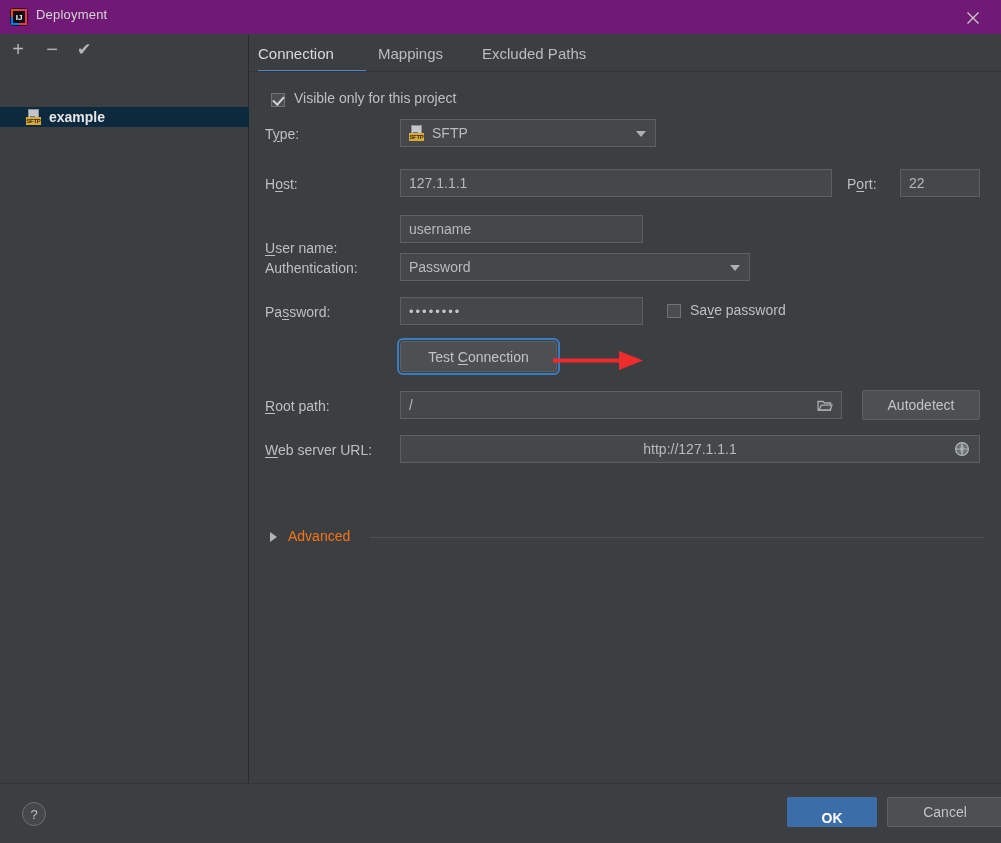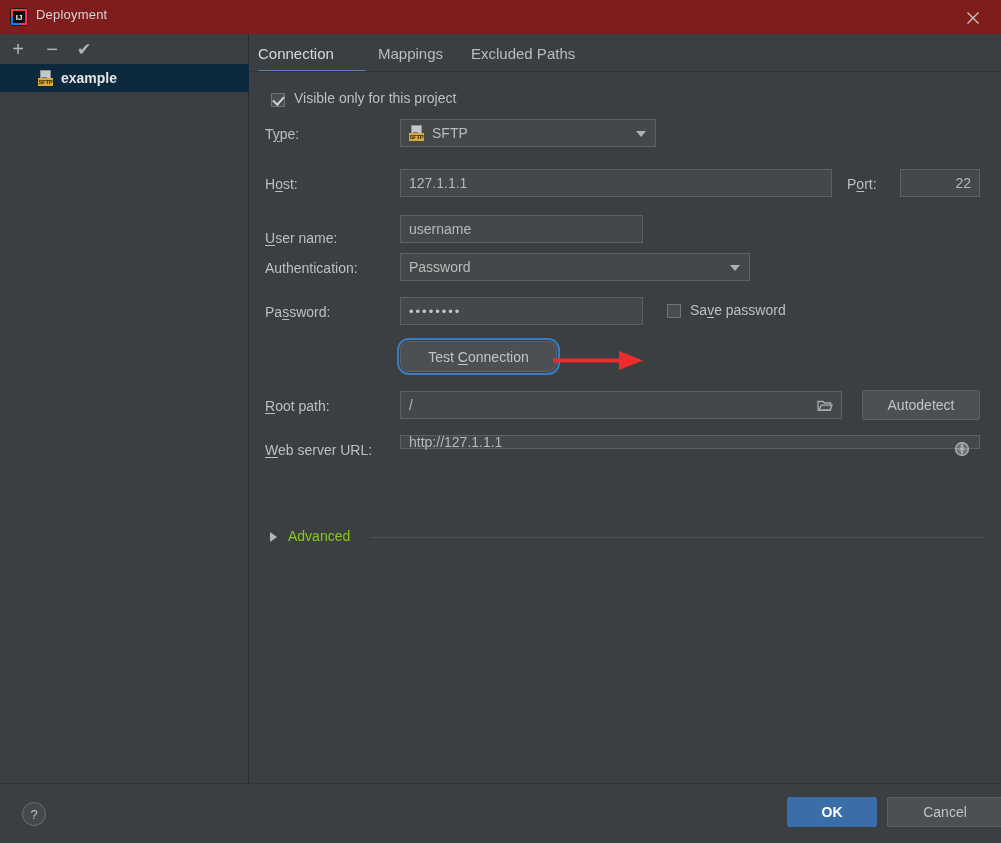--- a/index.html
+++ b/index.html
@@ -13,21 +13,21 @@
   #root {
     position: relative;
     width: 1001px; height: 843px;
     background: #3c3f41;
     color: #bbbbbb;
   }
 
   
   .titlebar {
     position: absolute; top: 0; left: 0; width: 1001px; height: 34px;
-    background: #7f1d1d;
+    background: #701a75;
   }
   .title-icon {
     position: absolute; left: 10px; top: 8px;
     width: 18px; height: 18px;
   }
   .title-text {
     position: absolute; left: 36px; top: 7px;
     font-size: 13px; color: #d6d6d6;
     letter-spacing: .2px;
   }
@@ -57,26 +57,27 @@
     position: absolute; top: 3px; width: 24px; height: 24px;
     display: flex; align-items: center; justify-content: center;
     color: #b5b5b5; cursor: pointer;
   }
   .sb-tool.plus  { left: 6px;  font-size: 20px; }
   .sb-tool.minus { left: 40px; font-size: 20px; }
   .sb-tool.check { left: 72px; font-size: 17px; }
   .sb-list { position: absolute; left: 0; top: 30px; width: 249px; }
   .sb-item {
     position: relative;
-    height: 28px;
+    height: 20px;
     display: flex; align-items: center;
-    padding-left: 38px;
+    padding-left: 26px;
     font-size: 14px;
     color: #d8d8d8;
     cursor: pointer;
+    margin-top: 43px;
   }
   .sb-item.selected {
     background: #0d293e;
     color: #e6e6e6;
     font-weight: bold;
   }
   .sftp-ico {
     position: relative;
     width: 16px; height: 16px;
     margin-right: 7px;
@@ -189,48 +190,49 @@
     border: 1px solid #5e6163;
     border-radius: 2px;
     color: #c3c3c3;
     font-size: 14px;
     display: flex; align-items: center; justify-content: center;
     cursor: pointer;
   }
   .btn.focused {
     outline: 2px solid #3a7cc4;
     outline-offset: 1px;
-    border-radius: 9px;
+    border-radius: 3px;
   }
   .btn.primary {
     background: #3b6ea8;
     border: 1px solid #3b6ea8;
     color: #ffffff;
     font-weight: bold;
+    align-items: flex-end;
   }
 
   .icon-btn {
     position: absolute;
     display: flex; align-items: center; justify-content: center;
     cursor: pointer;
   }
 
   .dots { letter-spacing: 2px; font-size: 13px; color: #c6c6c6; }
 
   
   .adv-tri {
     position: absolute;
     width: 0; height: 0;
     border-top: 5px solid transparent;
     border-bottom: 5px solid transparent;
     border-left: 7px solid #b4b4b4;
     cursor: pointer;
   }
   .adv-label {
-    position: absolute; font-size: 14px; color: #84cc16; cursor: pointer;
+    position: absolute; font-size: 14px; color: #f97316; cursor: pointer;
   }
   .adv-line {
     position: absolute; height: 1px; background: #4e5153;
   }
 
   
   .anno-arrow { position: absolute; pointer-events: none; }
   .anno-text {
     position: absolute;
     color: #ef2b2b;
@@ -320,21 +322,21 @@
 
   <div class="main">
 
     <div class="tabs">
       <div class="tab active" style="left:8px;">
         <span>Connection</span>
       </div>
       <div class="tab" style="left:128px;">
         <span>Mappings</span>
       </div>
-      <div class="tab" style="left:221px;align-items:center;">
+      <div class="tab" style="left:232px;align-items:center;">
         <span>Excluded Paths</span>
       </div>
       <div class="tab-underline" style="left:8px; width:108px;"></div>
       <div class="tab-baseline"></div>
     </div>
 
     <div class="form">
 
       <div class="cbx checked" style="left:21px; top:21px;"></div>
       <div class="lbl" style="left:44px; top:18px;">Visible only for this project</div>
@@ -353,25 +355,25 @@
 
       <div class="lbl" style="left:15px; top:104px;">
         <span>H</span><u>o</u><span>st:</span>
       </div>
       <div class="field" style="left:150px; top:97px; width:432px; height:28px;">
         <span>127.1.1.1</span>
       </div>
       <div class="lbl" style="left:597px; top:104px;">
         <span>P</span><u>o</u><span>rt:</span>
       </div>
-      <div class="field" style="left:650px; top:97px; width:80px; height:28px;justify-content:flex-end;">
+      <div class="field" style="left:650px; top:97px; width:80px; height:28px;">
         <span>22</span>
       </div>
 
-      <div class="lbl" style="left:15px; top:158px;text-align:right;">
+      <div class="lbl" style="left:15px; top:168px;text-align:right;">
         <span></span><u>U</u><span>ser name:</span>
       </div>
       <div class="field" style="left:150px; top:143px; width:243px; height:28px;">
         <span>username</span>
       </div>
 
       <div class="lbl" style="left:15px; top:188px;">Authentication:</div>
       <div class="combo" style="left:150px; top:181px; width:350px; height:28px;">
         <span>Password</span>
         <span class="caret"></span>
@@ -406,21 +408,21 @@
           <path d="M2.2 12 L4.2 7.2 H15 L13 12 Z" fill="#4a4d4f" stroke="#a9adb0" stroke-width="1.3"></path>
         </svg>
       </div>
       <div class="btn" style="left:612px; top:318px; width:118px; height:30px;">
         <span>Autodetect</span>
       </div>
 
       <div class="lbl" style="left:15px; top:370px;">
         <span></span><u>W</u><span>eb server URL:</span>
       </div>
-      <div class="field" style="left:150px; top:363px; width:580px; height:14px;">
+      <div class="field" style="left:150px; top:363px; width:580px; height:28px;justify-content:center;">
         <span>http://127.1.1.1</span>
       </div>
       <div class="icon-btn" style="left:698px; top:364px; width:28px; height:26px;">
         <svg width="16" height="16" viewBox="0 0 16 16">
           <circle cx="8" cy="8" r="6.4" fill="#6d7275" stroke="#b7bbbe" stroke-width="1.1"></circle>
           <path d="M8 1.6 Q4.6 8 8 14.4 Q11.4 8 8 1.6 Z" fill="#cfd3d6" opacity="0.55"></path>
           <path d="M1.7 8 H14.3" stroke="#cfd3d6" stroke-width="1" opacity="0.6"></path>
         </svg>
       </div>
 

